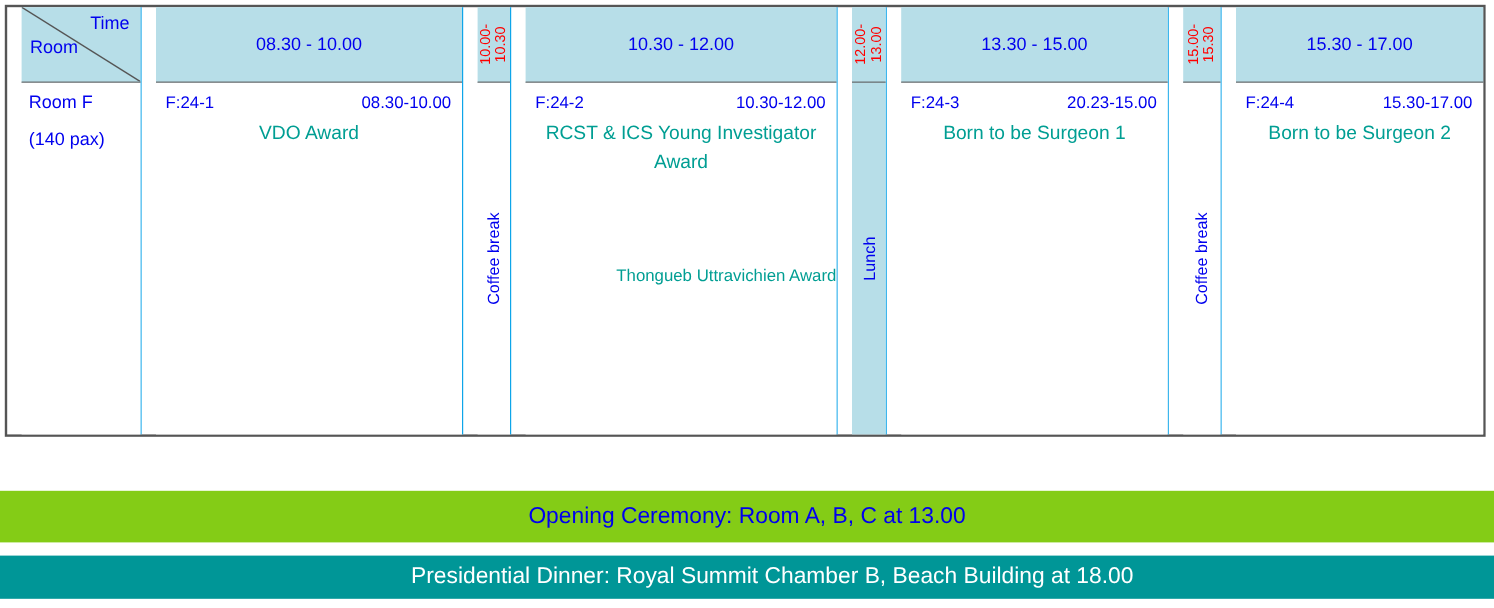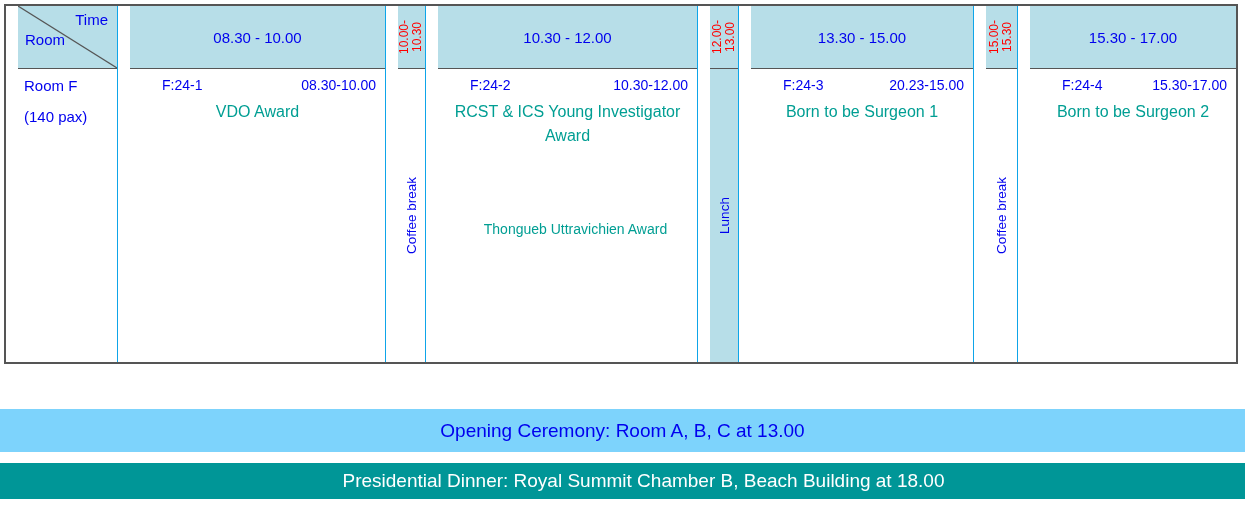--- a/index.html
+++ b/index.html
@@ -37,30 +37,30 @@
   .bdy-rot { color:#0000EE; font-size:13.5px; white-space:nowrap; }
   .bdy-center { display:flex; align-items:center; justify-content:center; }
   .lunch-bg { background:#B7DEE8; }
 
   
   .room-cell { padding:8px 6px; color:#0000EE; font-size:15px; }
   .room-cell div { margin-bottom:14px; }
 
   
   .cellhead { display:flex; justify-content:space-between; padding:8px 9px 0 8px;
-              color:#0000EE; font-size:14px;margin-left:24px; }
+              color:#0000EE; font-size:14px; }
   .celltitle { margin-top:7px; padding:0 6px; text-align:center;
                color:#009E93; font-size:16px; line-height:24px; }
-  .award-sub { position:absolute; top:152px; left:16px; right:0; text-align:center;
+  .award-sub { position:absolute; top:152px; left:16px; right:0; text-align:right;
                color:#009E93; font-size:14px; }
 
   
   .banner { position:absolute; left:0; width:1245px; display:flex;
             align-items:center; justify-content:center; font-size:19px; }
-  .banner-opening { top:409px; height:43px; background:#7dd3fc; color:#0000EE; }
+  .banner-opening { top:409px; height:43px; background:#84cc16; color:#0000EE; }
   .banner-dinner  { top:463px; height:36px; background:#009697; color:#FFFFFF;padding-left:42px; }
 </style>
 </head>
 <body>
 
 <div class="stage">
 
   <div class="sched">
 
     <div class="col c-room">

